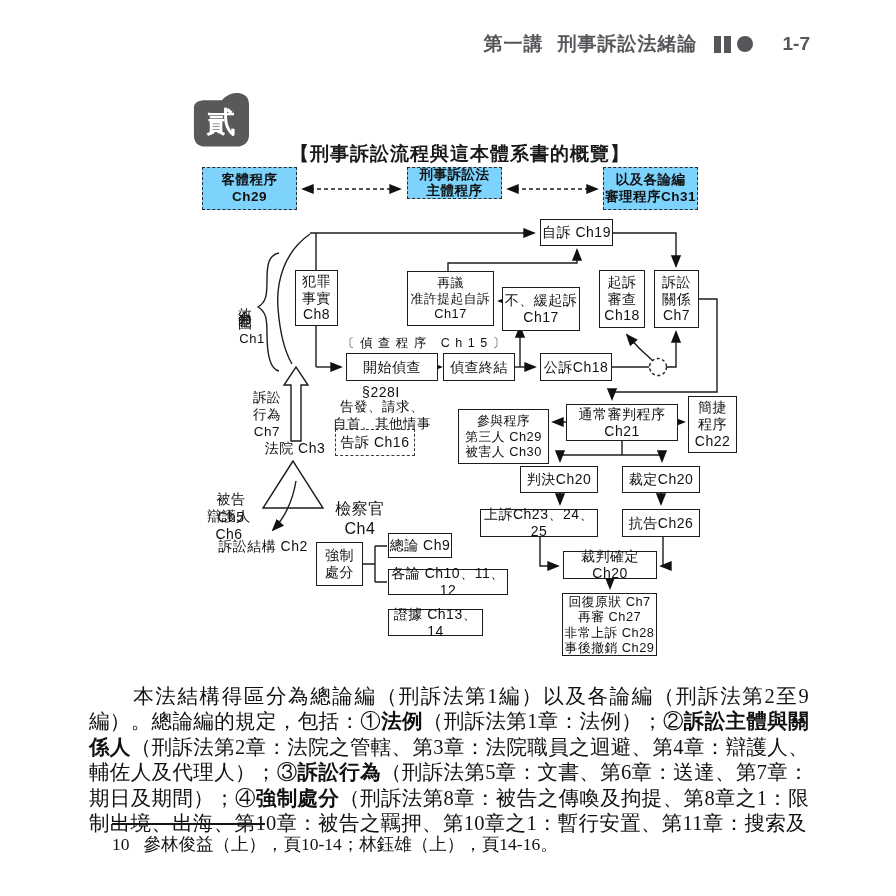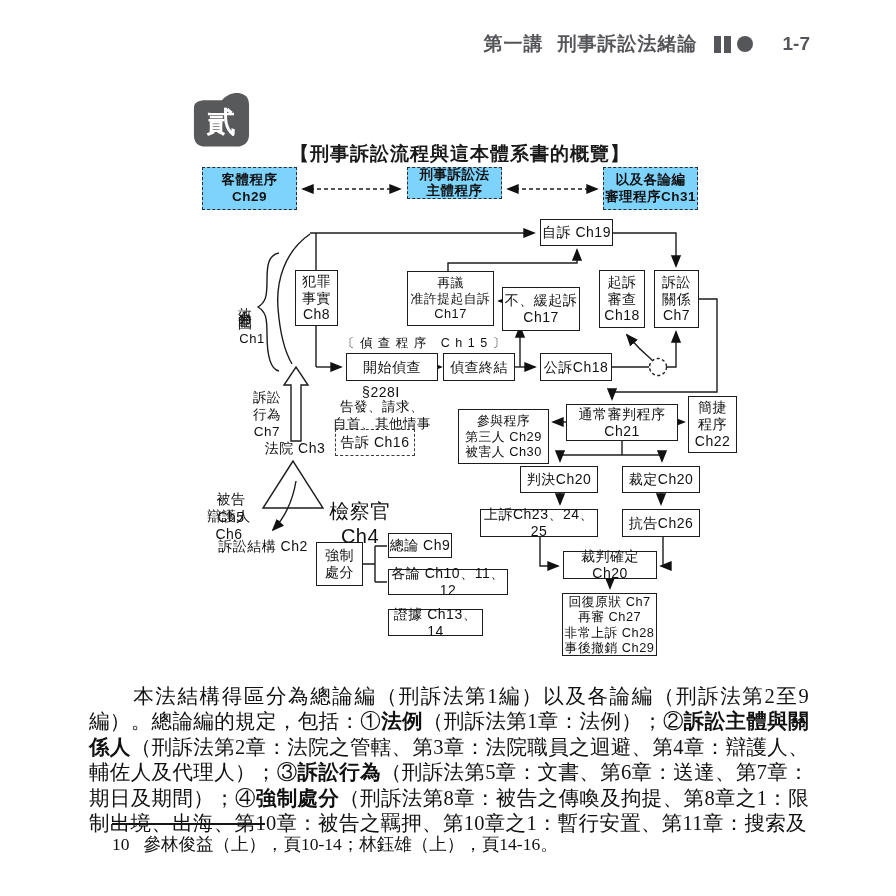--- a/index.html
+++ b/index.html
@@ -166,21 +166,21 @@
   <div class="lb" style="left:322px;top:399px;width:120px;">告發、請求、
 自首、其他情事</div>
   <div class="lb vert" style="left:236px;top:271px;height:64px;">效力範圍</div>
   <div class="lb" style="left:232px;top:331px;width:40px;font-size:13px;">Ch1</div>
   <div class="lb" style="left:246px;top:390px;width:42px;">訴訟
 行為
 Ch7</div>
   <div class="lb" style="left:264px;top:440px;width:62px;font-size:14px;">法院 Ch3</div>
   <div class="lb" style="left:201px;top:491px;width:60px;font-size:14px;">被告 Ch5</div>
   <div class="lb" style="left:192px;top:508px;width:74px;font-size:14px;">辯護人 Ch6</div>
-  <div class="lb" style="left:323px;top:499px;width:74px;font-size:20px;">檢察官 Ch4</div>
+  <div class="lb" style="left:323px;top:499px;width:74px;font-size:16px;">檢察官 Ch4</div>
   <div class="lb" style="left:217px;top:538px;width:92px;font-size:14px;">訴訟結構 Ch2</div>
 
   <p class="para"><span>　　本法結構得區分為總論編（刑訴法第1編）以及各論編（刑訴法第2至9編）。總論編的規定，包括：①</span><span class="em">法例</span><span>（刑訴法第1章：法例）；②</span><span class="em">訴訟主體與關係人</span><span>（刑訴法第2章：法院之管轄、第3章：法院職員之迴避、第4章：辯護人、輔佐人及代理人）；③</span><span class="em">訴訟行為</span><span>（刑訴法第5章：文書、第6章：送達、第7章：期日及期間）；④</span><span class="em">強制處分</span><span>（刑訴法第8章：被告之傳喚及拘提、第8章之1：限制出境、出海、第10章：被告之羈押、第10章之1：暫行安置、第11章：搜索及</span></p>
 
   <div class="fnrule"></div>
   <div class="fnote">
     <span class="no">10</span><span>參林俊益（上），頁10-14；林鈺雄（上），頁14-16。</span>
   </div>
 
 </div>

